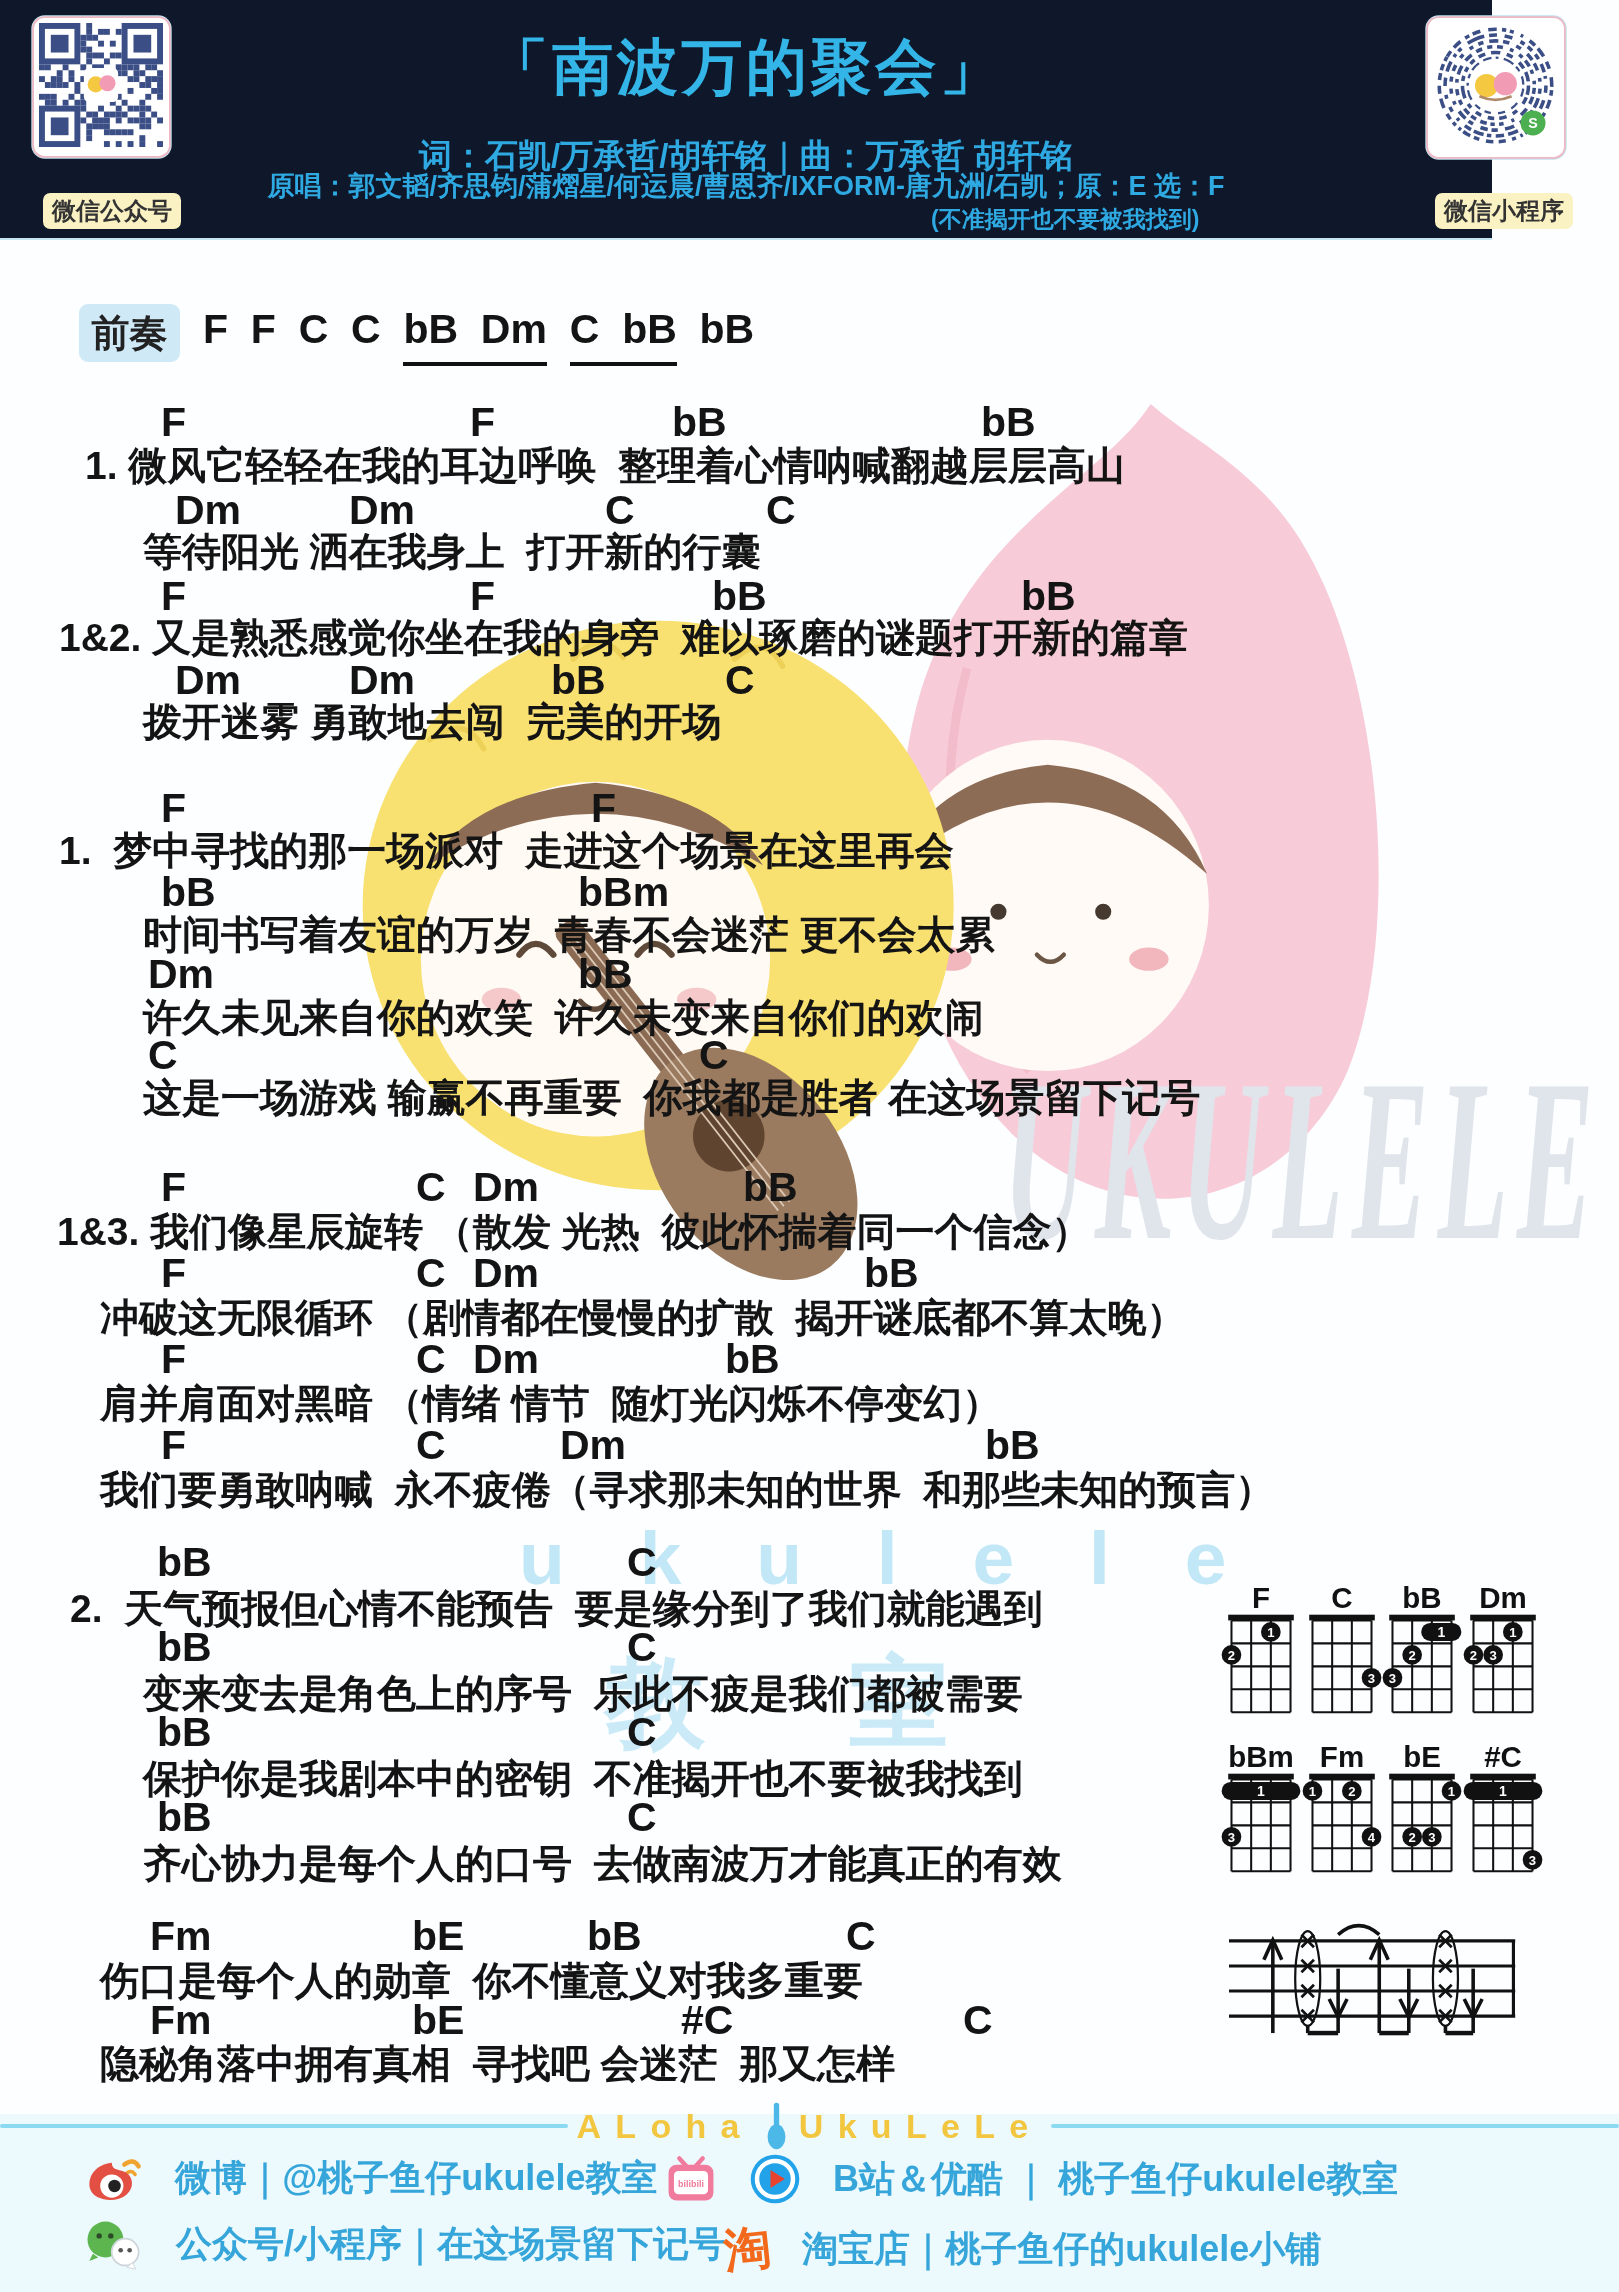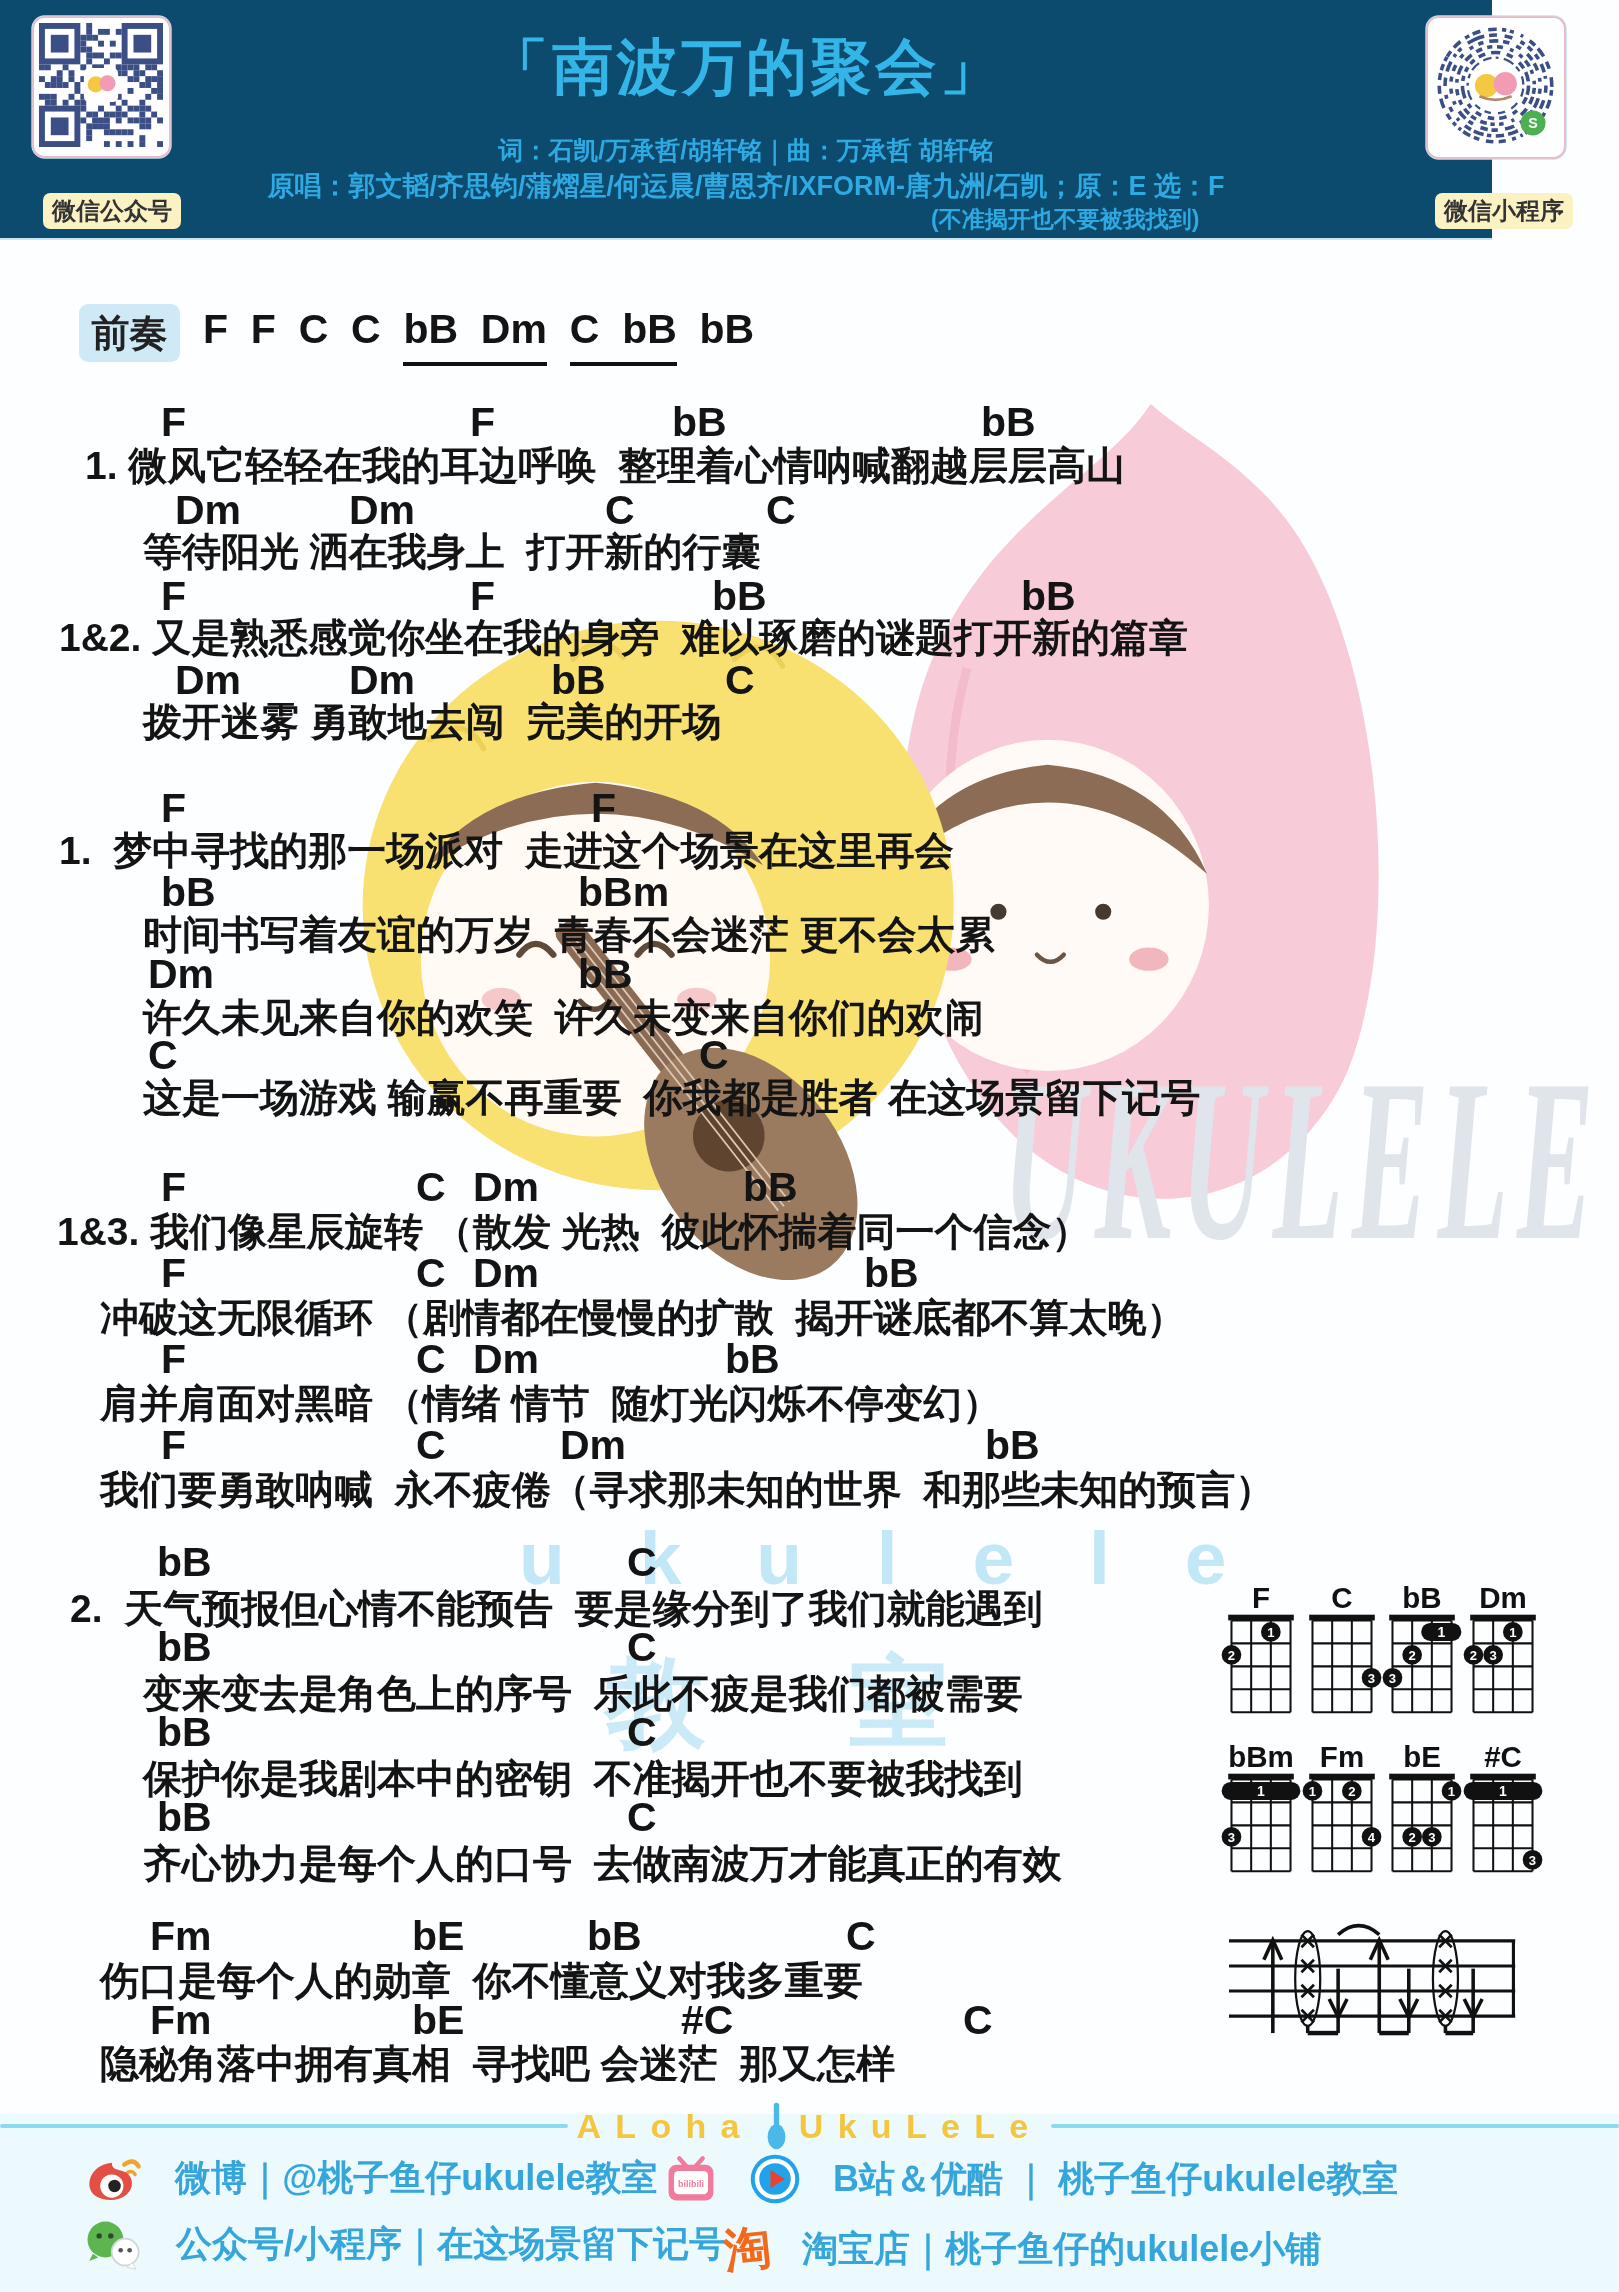--- a/index.html
+++ b/index.html
@@ -1,24 +1,24 @@
 <!DOCTYPE html>
 <html style="font-size:14.3px"><head>
 <meta charset="utf-8">
 <style>
   html,body{margin:0;padding:0;background:#e2f2f8;}
   #page{position:relative;width:1619px;height:2293px;background:#fcfeff;overflow:hidden;
         font-family:"Liberation Sans","DejaVu Sans",sans-serif;color:#141414;}
   
-  .hdr{position:absolute;top:0;left:0;width:1492px;height:238px;background:#0c4a6e;
+  .hdr{position:absolute;top:0;left:0;width:1492px;height:238px;background:#0f172a;
        border-bottom:2.7px solid #c6e6f1;z-index:5;}
   .title{position:absolute;top:27px;left:0;width:100%;text-align:center;
          font-size:61px;font-weight:700;color:#33b6e7;letter-spacing:3.6px;}
   .credits{position:absolute;top:134px;left:0;width:100%;text-align:center;
-           font-size:25px;font-weight:700;color:#2ea9e2;}
+           font-size:33px;font-weight:700;color:#2ea9e2;}
   .artists{position:absolute;top:168px;left:0;width:100%;text-align:center;
            font-size:27px;font-weight:700;color:#2ea9e2;}
   .tuning{position:absolute;top:204px;left:931px;font-size:23px;font-weight:700;color:#2ea9e2;}
   .qrcard{position:absolute;background:#fff;border-radius:10.7px;padding:5.4px;
           box-shadow:0 0 0 1.8px #eeb9c4, 0 0 0 2.7px #bfe2ee;}
   .qrlabel{position:absolute;font-size:24px;font-weight:700;color:#333;background:#fbf2c4;
            border-radius:7.2px;padding:1.8px 9px;white-space:nowrap;}
   
   .chord-row{position:absolute;left:0;width:100%;height:47px;z-index:3;}
   .chord-row span{position:absolute;top:0;font-size:41px;font-weight:700;color:#141414;white-space:pre;}

